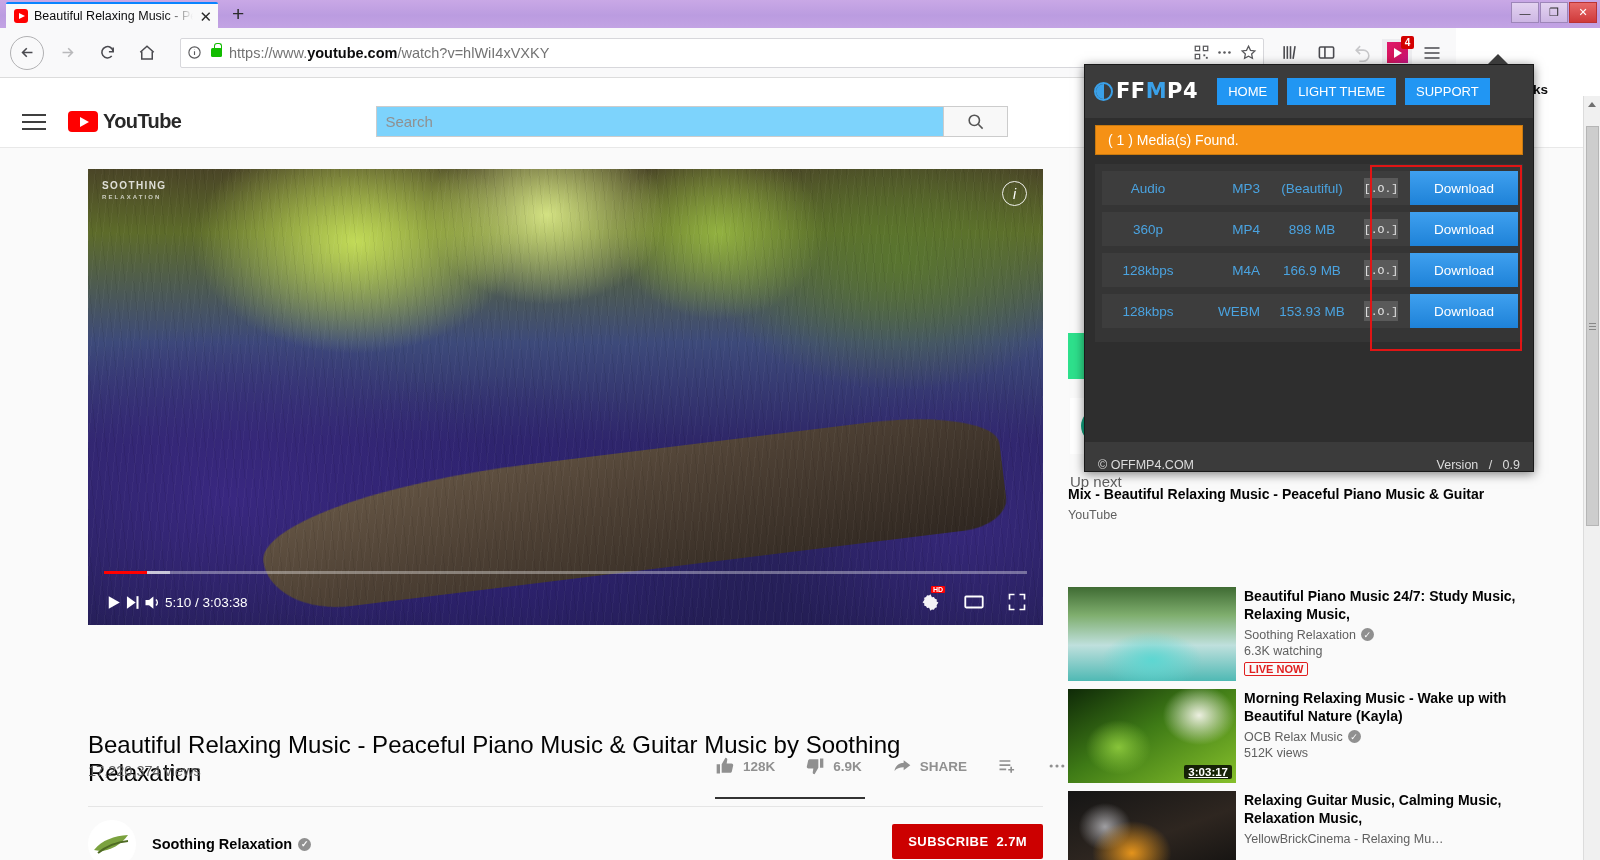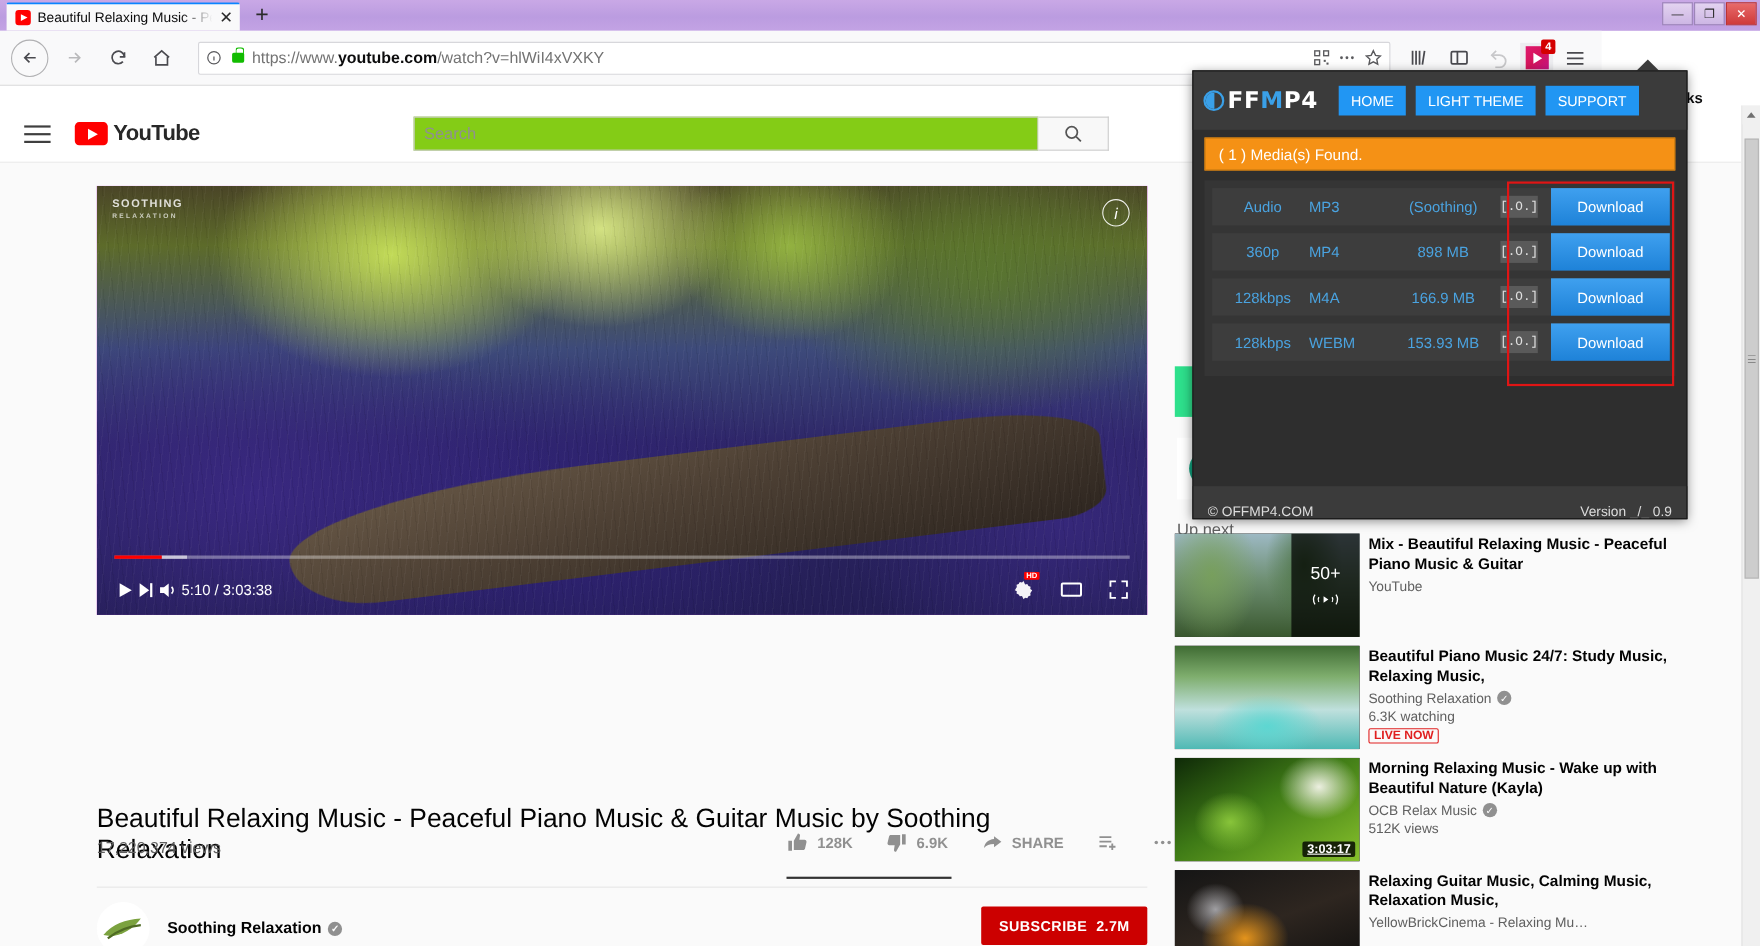--- a/index.html
+++ b/index.html
@@ -141,38 +141,38 @@
     position: relative;
   }
   .yt-logo-box::after {
     content: ""; position: absolute; left: 12px; top: 6px;
     border-left: 9px solid #fff;
     border-top: 5px solid transparent; border-bottom: 5px solid transparent;
   }
   .yt-logo-text { font-size: 20px; font-weight: 700; color: #282828; letter-spacing: -0.6px; }
   .yt-search-wrap { display: flex; margin-left: 195px; }
   .yt-search {
-    width: 568px; height: 31px; border: 1px solid #ccc; background: #84cc16;
+    width: 568px; height: 31px; border: 1px solid #ccc; background: #7dd3fc;
     padding: 0 8px; font-size: 15px; color: #333; outline: none;
     font-family: "Liberation Sans", sans-serif;
   }
   .yt-search::placeholder { color: #909090; }
   .yt-search-btn {
     width: 64px; height: 31px; border: 1px solid #ccc; border-left: none;
     background: #f8f8f8; display: flex; align-items: center;
     justify-content: center; cursor: pointer; color: #555;
   }
 
   
   .main { position: absolute; top: 148px; left: 0; width: 1583px; height: 712px; background: #fafafa; }
 
   
   .player {
-    position: absolute; left: 88px; top: 21px; width: 955px; height: 390px;
-    background: #d946ef; overflow: hidden;
+    position: absolute; left: 88px; top: 21px; width: 955px; height: 456px;
+    background: #15803d; overflow: hidden;
   }
   .vid-bg {
     position: absolute; inset: 0;
     background:
       radial-gradient(ellipse 260px 180px at 28% 16%, rgba(200,225,90,0.95), transparent 62%),
       radial-gradient(ellipse 200px 150px at 48% 10%, rgba(225,240,140,0.9), transparent 60%),
       radial-gradient(ellipse 170px 140px at 66% 14%, rgba(160,195,70,0.8), transparent 62%),
       radial-gradient(ellipse 300px 200px at 85% 20%, rgba(90,120,45,0.85), transparent 65%),
       radial-gradient(ellipse 420px 260px at 15% 72%, rgba(58,40,130,0.95), transparent 66%),
       radial-gradient(ellipse 380px 240px at 42% 80%, rgba(48,34,120,0.95), transparent 66%),
@@ -371,21 +371,21 @@
   }
   .dl-area {
     margin: 9px 11px 0; background: #353535; padding: 7px 5px 7px 7px; position: relative;
   }
   .dl-row {
     display: flex; align-items: center; height: 34px; background: #3d3d3d;
     margin-bottom: 7px; padding-left: 4px;
   }
   .dl-row:last-child { margin-bottom: 0; }
   .dl-qual { width: 84px; text-align: center; color: #4aa3e0; font-size: 13.5px; }
-  .dl-fmt  { width: 70px; text-align: left; color: #4aa3e0; font-size: 13.5px; }
+  .dl-fmt  { width: 70px; text-align: right; color: #4aa3e0; font-size: 13.5px; }
   .dl-size { width: 104px; text-align: center; color: #4aa3e0; font-size: 13.5px; }
   .dl-opt {
     width: 34px; height: 20px; background: #5a5a5a; color: #e0e0e0;
     font-size: 11.5px; display: flex; align-items: center; justify-content: center;
     cursor: pointer; font-family: "Liberation Mono", monospace; flex: none;
   }
   .dl-btn {
     margin-left: 12px; flex: 1; height: 34px;
     background: linear-gradient(180deg,#3fa0ef 0%,#1e82d8 100%);
     color: #fff; border: none; font-size: 13.5px; cursor: pointer;
@@ -661,30 +661,20 @@
 
   <div class="upnext-strip"></div>
   <div class="upnext-circle">
       <span class="ring"></span>
     </div>
   <div class="upnext-label">Up next</div>
 
   <div class="rec-list">
 
     <div class="rec">
-      <div class="rec-thumb">
-        <div class="th-forest"></div>
-        <div class="rec-mix">
-          <span class="rec-mix-count">50+</span>
-          <svg width="26" height="14" viewBox="0 0 30 16" fill="none" stroke="#fff" stroke-width="1.4">
-              <path d="M4 3a9 9 0 000 10M8 5.5a5 5 0 000 5M26 3a9 9 0 010 10M22 5.5a5 5 0 010 5"></path>
-              <path d="M13 4.5l5 3.5-5 3.5z" fill="#fff" stroke="none"></path>
-            </svg>
-        </div>
-      </div>
       <div class="rec-info">
         <div class="rec-title">Mix - Beautiful Relaxing Music - Peaceful Piano Music &amp; Guitar</div>
         <div class="rec-chan">
             <span>YouTube</span>
           </div>
       </div>
     </div>
 
     <div class="rec">
       <div class="rec-thumb">
@@ -744,21 +734,21 @@
     <button class="hbtn">SUPPORT</button>
   </div>
 
   <div class="found-bar">( 1 ) Media(s) Found.</div>
 
 
   <div class="dl-area">
     <div class="dl-row">
       <span class="dl-qual">Audio</span>
       <span class="dl-fmt">MP3</span>
-      <span class="dl-size">(Soothing)</span>
+      <span class="dl-size">(Beautiful)</span>
       <span class="dl-opt">[.O.]</span>
       <button class="dl-btn">Download</button>
     </div>
     <div class="dl-row">
       <span class="dl-qual">360p</span>
       <span class="dl-fmt">MP4</span>
       <span class="dl-size">898 MB</span>
       <span class="dl-opt">[.O.]</span>
       <button class="dl-btn">Download</button>
     </div>

